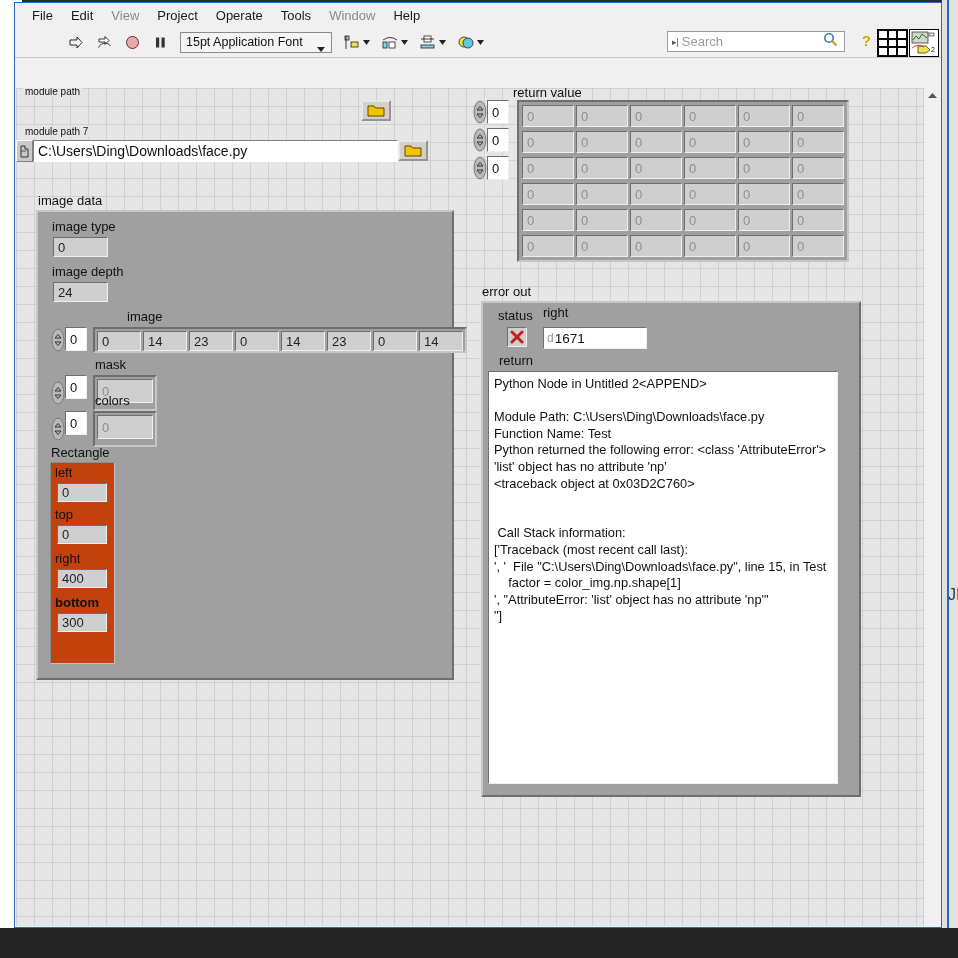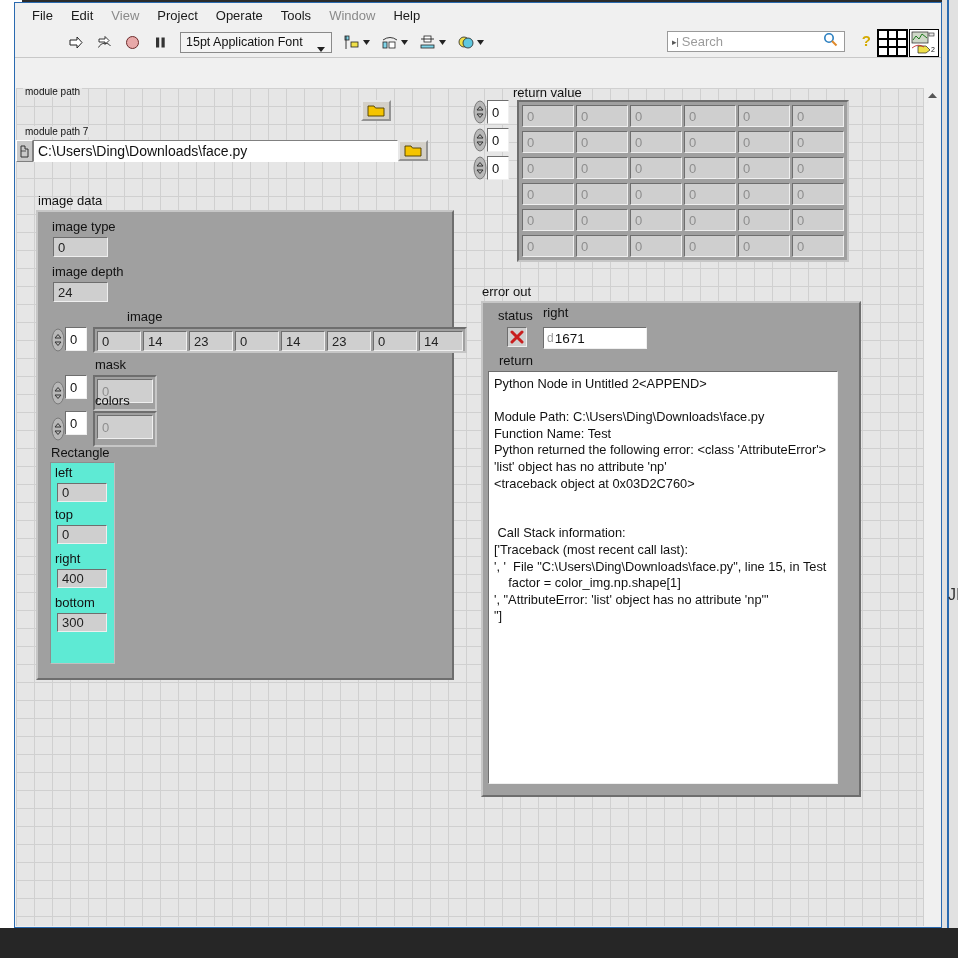--- a/index.html
+++ b/index.html
@@ -151,21 +151,21 @@
   }
 
   
   .cluster {
     position: absolute; background: #a0a0a0;
     border-top: 2px solid #c6c6c6; border-left: 2px solid #c6c6c6;
     border-right: 2px solid #6e6e6e; border-bottom: 2px solid #6e6e6e;
     box-sizing: border-box;
   }
   .cluster-inner {
-    position: absolute; background: #5eead4;
+    position: absolute; background: #c2410c;
     border-top: 1px solid #8d8d8d; border-left: 1px solid #8d8d8d;
     border-right: 1px solid #c0c0c0; border-bottom: 1px solid #c0c0c0;
     box-sizing: border-box;
     text-align: center;
   }
   .cl-label { position: absolute; font-size: 13px; color: #111; }
 
   .ind-box {
     background: #cfcfcf;
     border-top: 1px solid #6e6e6e; border-left: 1px solid #6e6e6e;
@@ -453,21 +453,21 @@
         <div class="cluster-inner" style="left:12px; top:250px; width:65px; height:202px;">
           <div class="cl-label" style="left:4px; top:2px;">left</div>
           <div class="ind-box" style="position:absolute; left:6px; top:20px; width:50px; height:19px;">0</div>
 
           <div class="cl-label" style="left:4px; top:44px;">top</div>
           <div class="ind-box" style="position:absolute; left:6px; top:62px; width:50px; height:19px;">0</div>
 
           <div class="cl-label" style="left:4px; top:88px;">right</div>
           <div class="ind-box" style="position:absolute; left:6px; top:106px; width:50px; height:19px;">400</div>
 
-          <div class="cl-label" style="left:4px; top:132px;">bottom</div>
+          <div class="cl-label" style="left:4px; top:132px;font-weight:bold;">bottom</div>
           <div class="ind-box" style="position:absolute; left:6px; top:150px; width:50px; height:19px;">300</div>
         </div>
       </div>
 
       <div class="cl-label" style="left:497px; top:-3px;">return value</div>
       <div style="position:absolute; left:456px; top:12px; display:flex; align-items:flex-start;">
         <div style="display:flex; flex-direction:column;">
           <div style="display:flex; align-items:stretch; margin-bottom:4px;">
             <div class="idx-spin">
               <svg width="14" height="24" viewBox="0 0 14 24">

